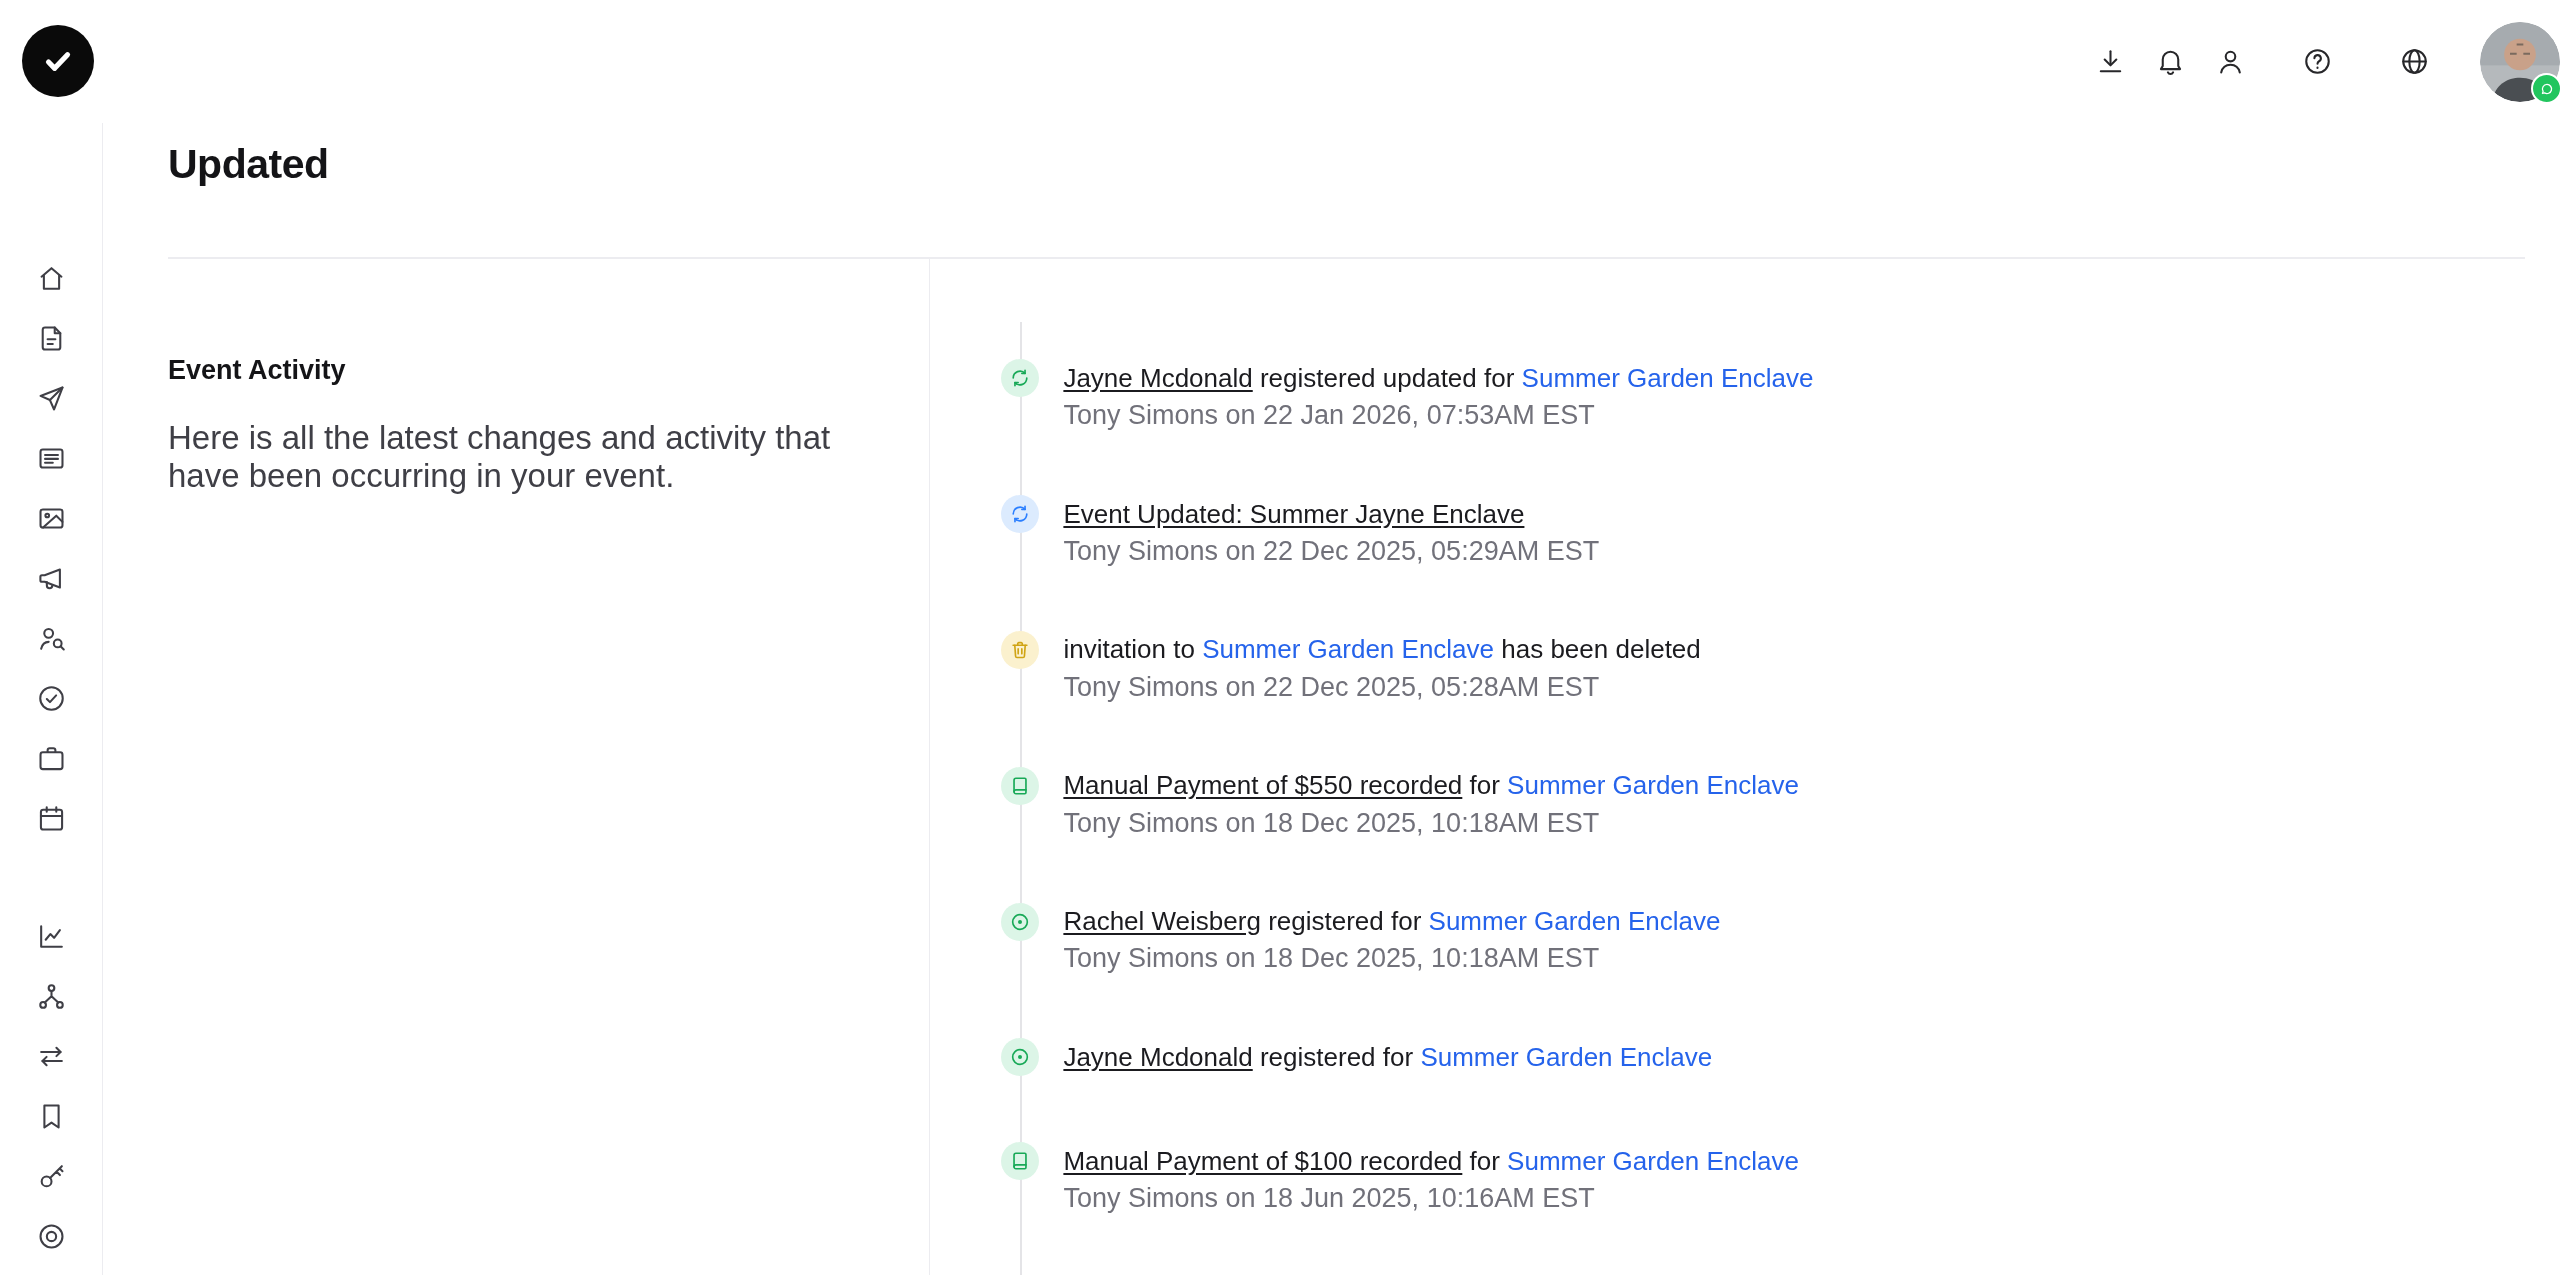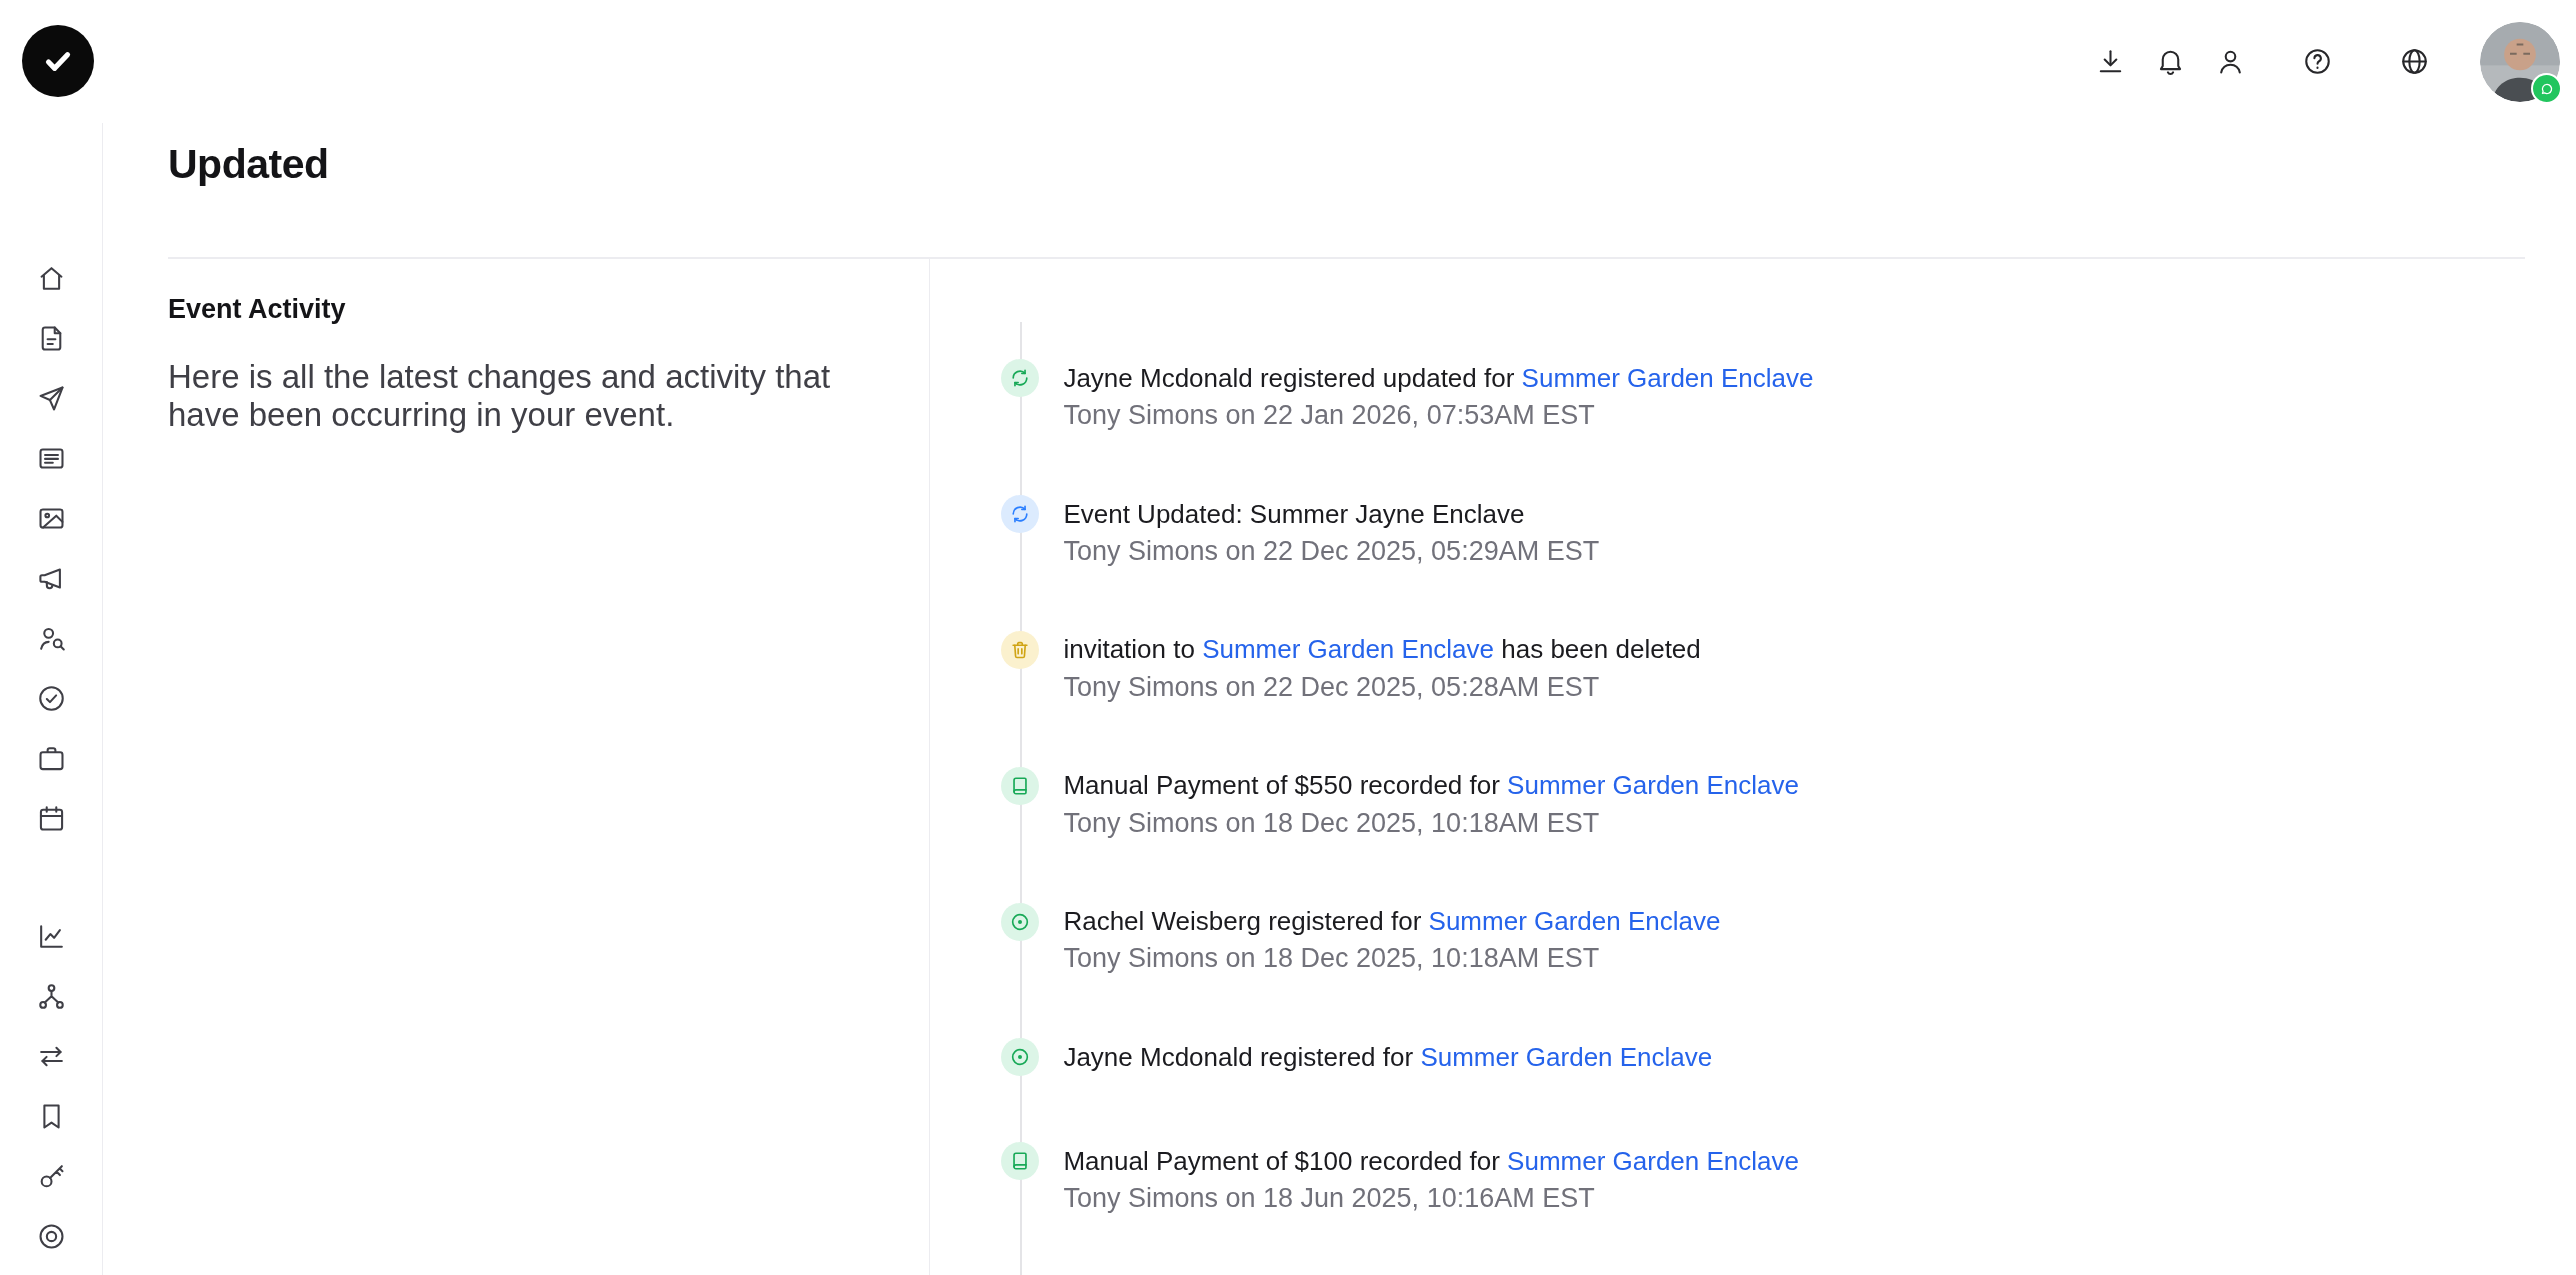--- a/index.html
+++ b/index.html
@@ -60,21 +60,21 @@
 
   
   .main{position:absolute;top:123px;left:103px;right:0;bottom:0;background:#fff;}
   .page-title{
     position:absolute;top:18px;left:65px;margin:0;
     font-size:41px;line-height:47px;font-weight:700;letter-spacing:-0.5px;color:#141417;
   }
   .h-divider{position:absolute;top:134px;left:65px;right:51px;height:1.8px;background:var(--c-divider);}
 
   .columns{position:absolute;top:136px;left:65px;right:51px;bottom:0;display:flex;}
-  .left-col{width:762px;flex:0 0 762px;border-right:1.8px solid var(--c-divider);padding-top:34px;}
+  .left-col{width:762px;flex:0 0 762px;border-right:1.8px solid var(--c-divider);padding-top:95px;}
   .panel-heading{margin:0;font-size:27px;line-height:33px;font-weight:700;color:#141417;}
   .panel-desc{margin:32px 0 0;font-size:33px;line-height:38px;color:#3f3f46;max-width:674px;}
 
   .right-col{flex:1;position:relative;}
   .right-col::before{
     content:'';position:absolute;left:90px;top:63px;bottom:0;width:1.8px;background:var(--c-line);
   }
 
   
   .timeline{position:relative;}
@@ -82,21 +82,21 @@
   .entry:first-child{margin-top:100px;}
   .marker{
     width:38px;height:38px;flex:0 0 38px;border-radius:50%;
     display:flex;align-items:center;justify-content:center;position:relative;z-index:1;
   }
   .tone-green{background:var(--tone-green-bg);color:var(--tone-green-fg);}
   .tone-blue{background:var(--tone-blue-bg);color:var(--tone-blue-fg);}
   .tone-amber{background:var(--tone-amber-bg);color:var(--tone-amber-fg);}
   .entry-body{margin-left:24.4px;padding-top:2.7px;}
   .entry-title{font-size:26px;line-height:33px;color:#1b1b1f;}
-  .seg-name{text-underline-offset:2.7px;cursor:pointer;}
+  .seg-name{text-decoration:underline;text-underline-offset:2.7px;cursor:pointer;}
   .seg-link{color:var(--c-link);cursor:pointer;}
   .entry-time{margin-top:7.2px;font-size:27px;line-height:27px;color:var(--c-muted);}
 </style>
 </head>
 <body>
 
 <header class="topbar">
   <div class="logo">
     <span id="logo-icon-slot">
         <svg width="40" height="40" viewBox="0 0 24 24" fill="none" stroke="currentColor" stroke-width="3.1" stroke-linecap="round" stroke-linejoin="round" aria-hidden="true">

